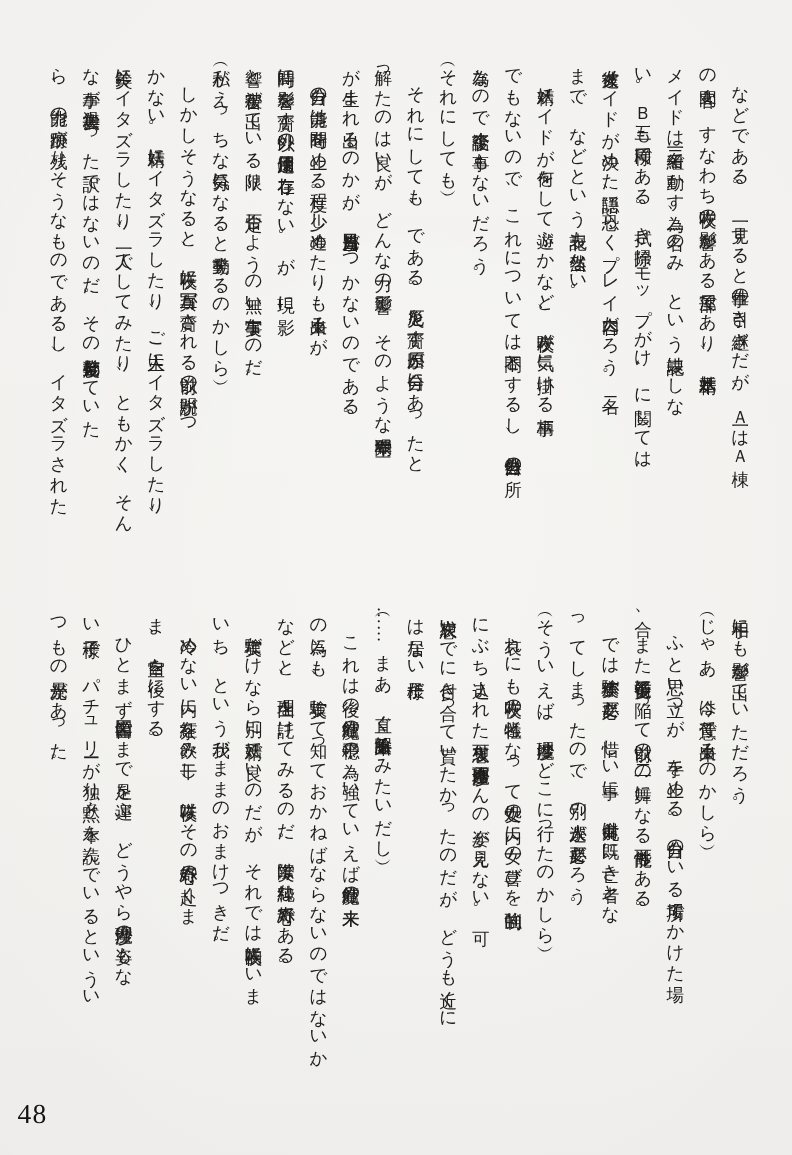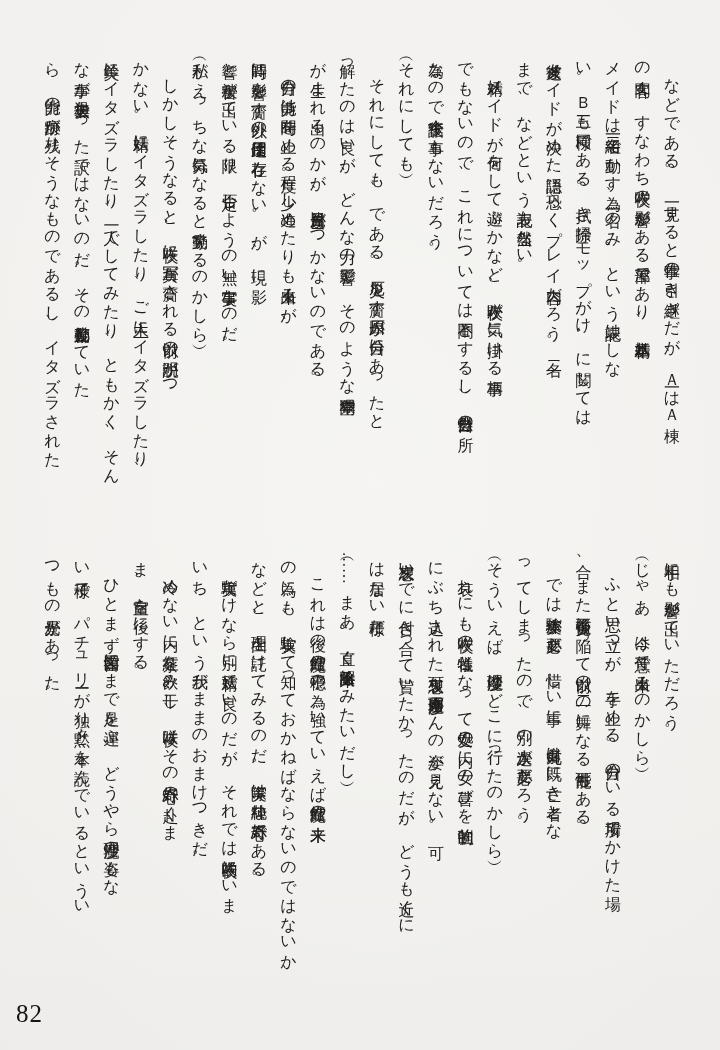--- a/index.html
+++ b/index.html
@@ -100,14 +100,14 @@
       <div class="tcol">などと、理由を託けてみるのだ。実際は純粋な好奇心である。</div>
       <div class="tcol">　実験だけなら別に妖精で良いのだが、それでは咲夜的にいま</div>
       <div class="tcol">いち、という我がままのおまけつきだ。</div>
       <div class="tcol">　冷めない内に紅茶を飲み干し、咲夜はその好奇心の赴くま</div>
       <div class="tcol">ま、自室を後にする。</div>
       <div class="tcol">　ひとまず図書館にまで足を運ぶ。どうやら魔理沙の姿もな</div>
       <div class="tcol">い様子で、パチュリーが独り黙々と本を読んでいるというい</div>
       <div class="tcol">つもの光景があった。</div>
     </div>
 
-  <div class="page-number">82</div>
+  <div class="page-number">48</div>
 </div>
 
 </body></html>

